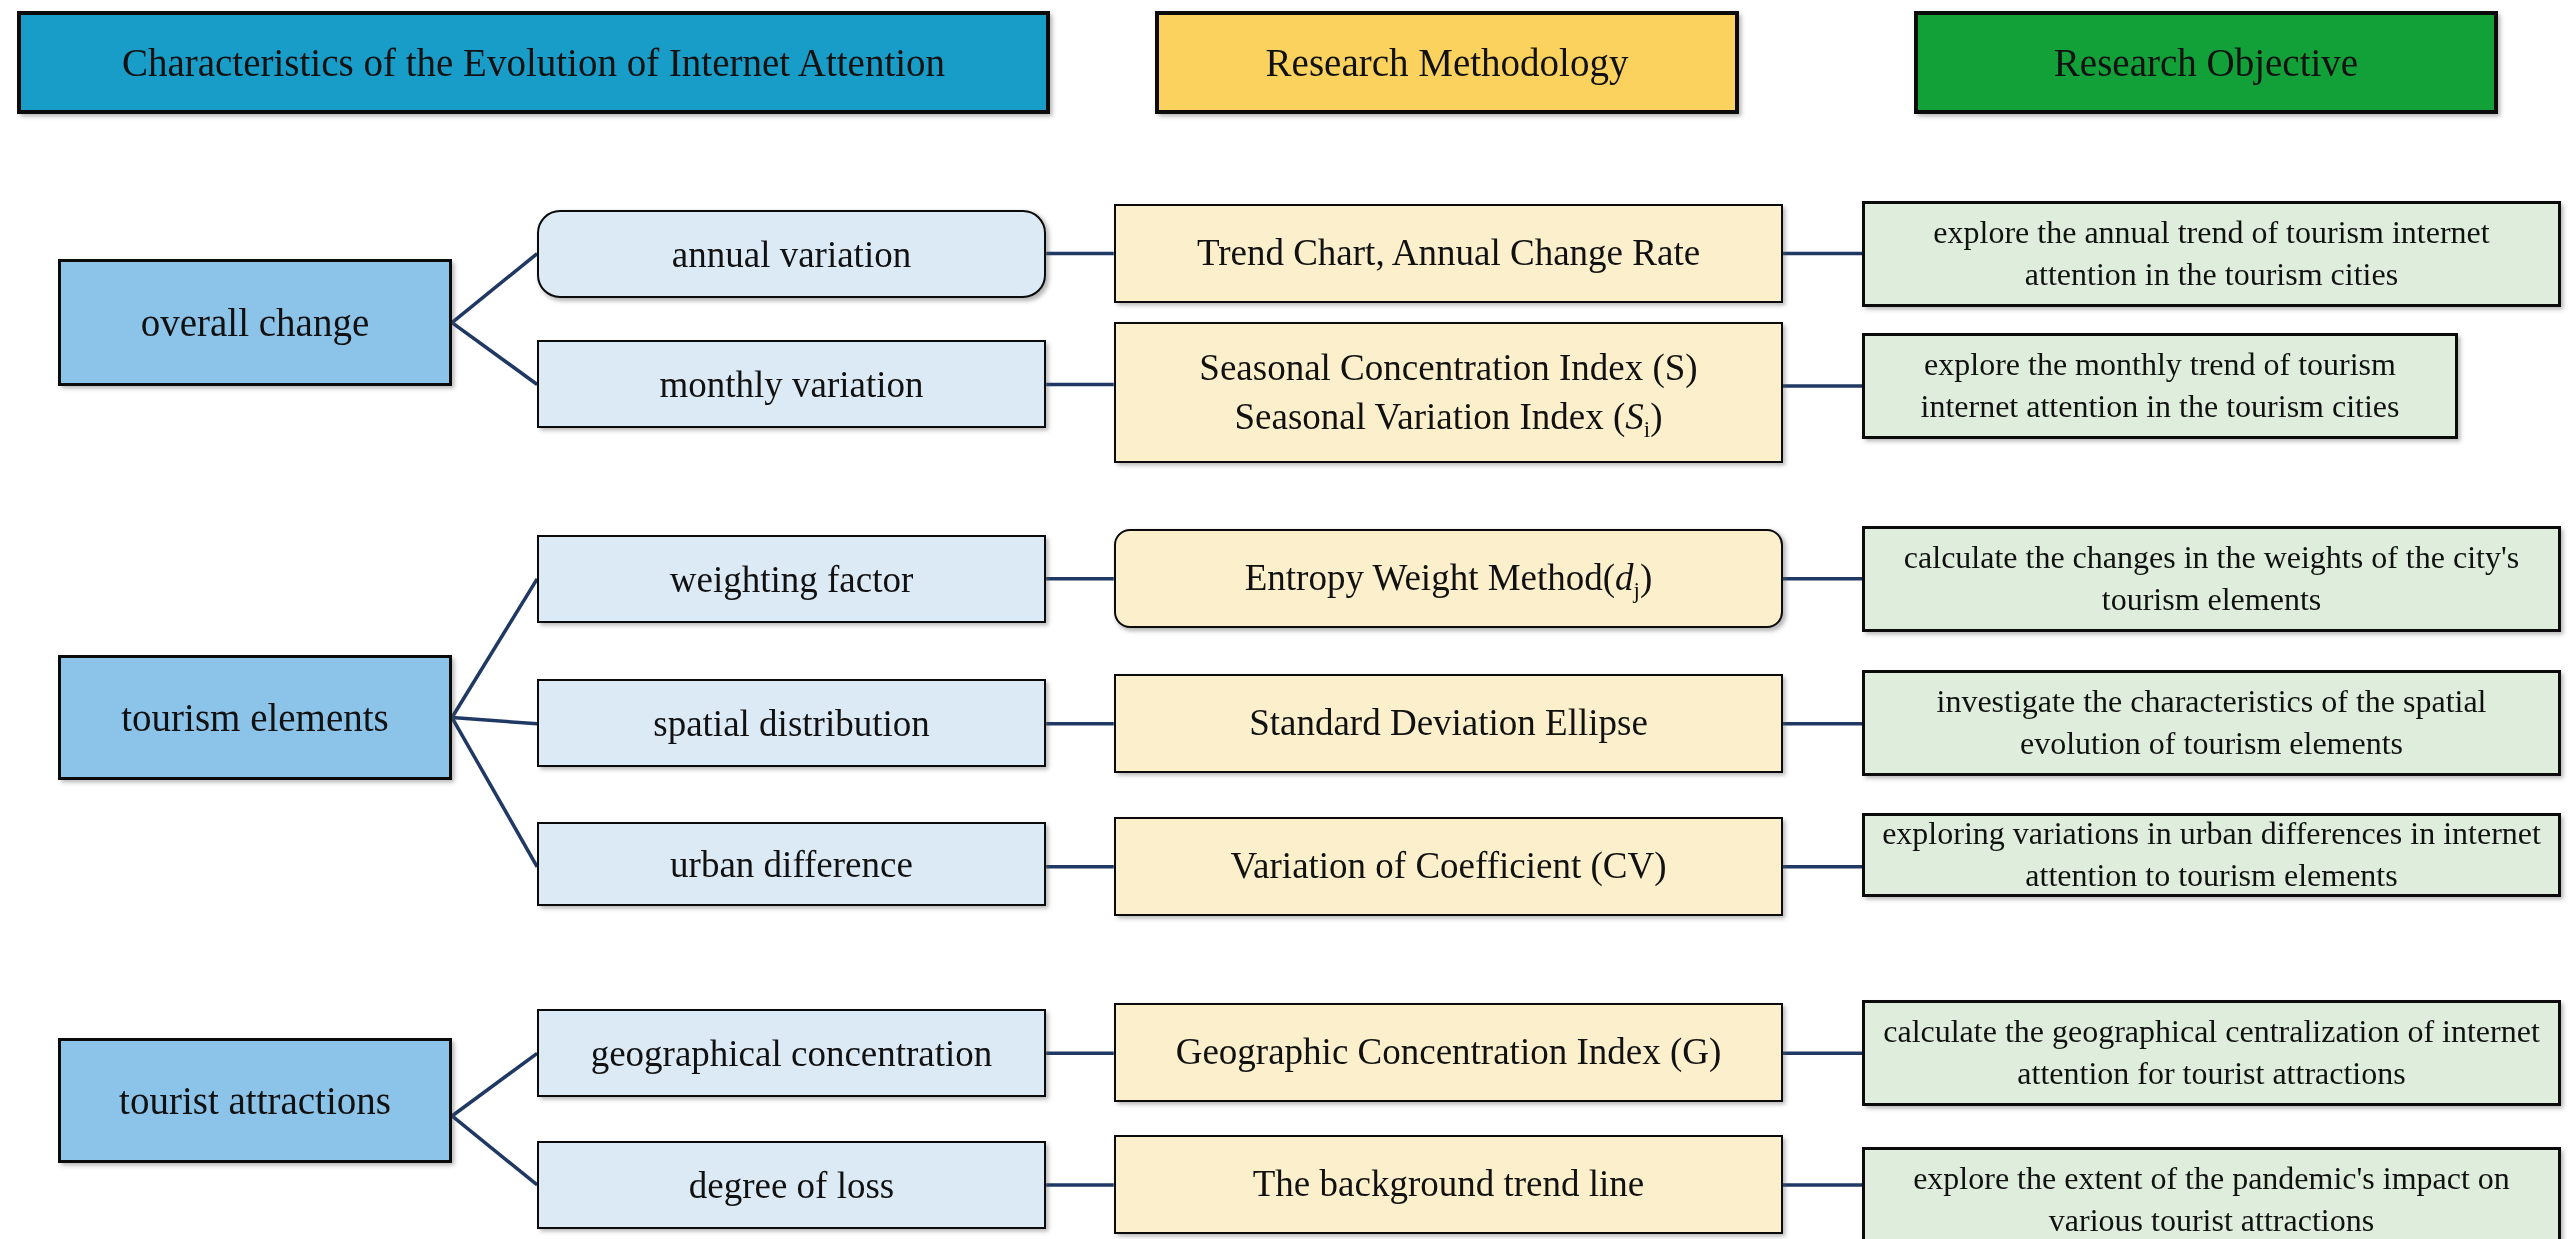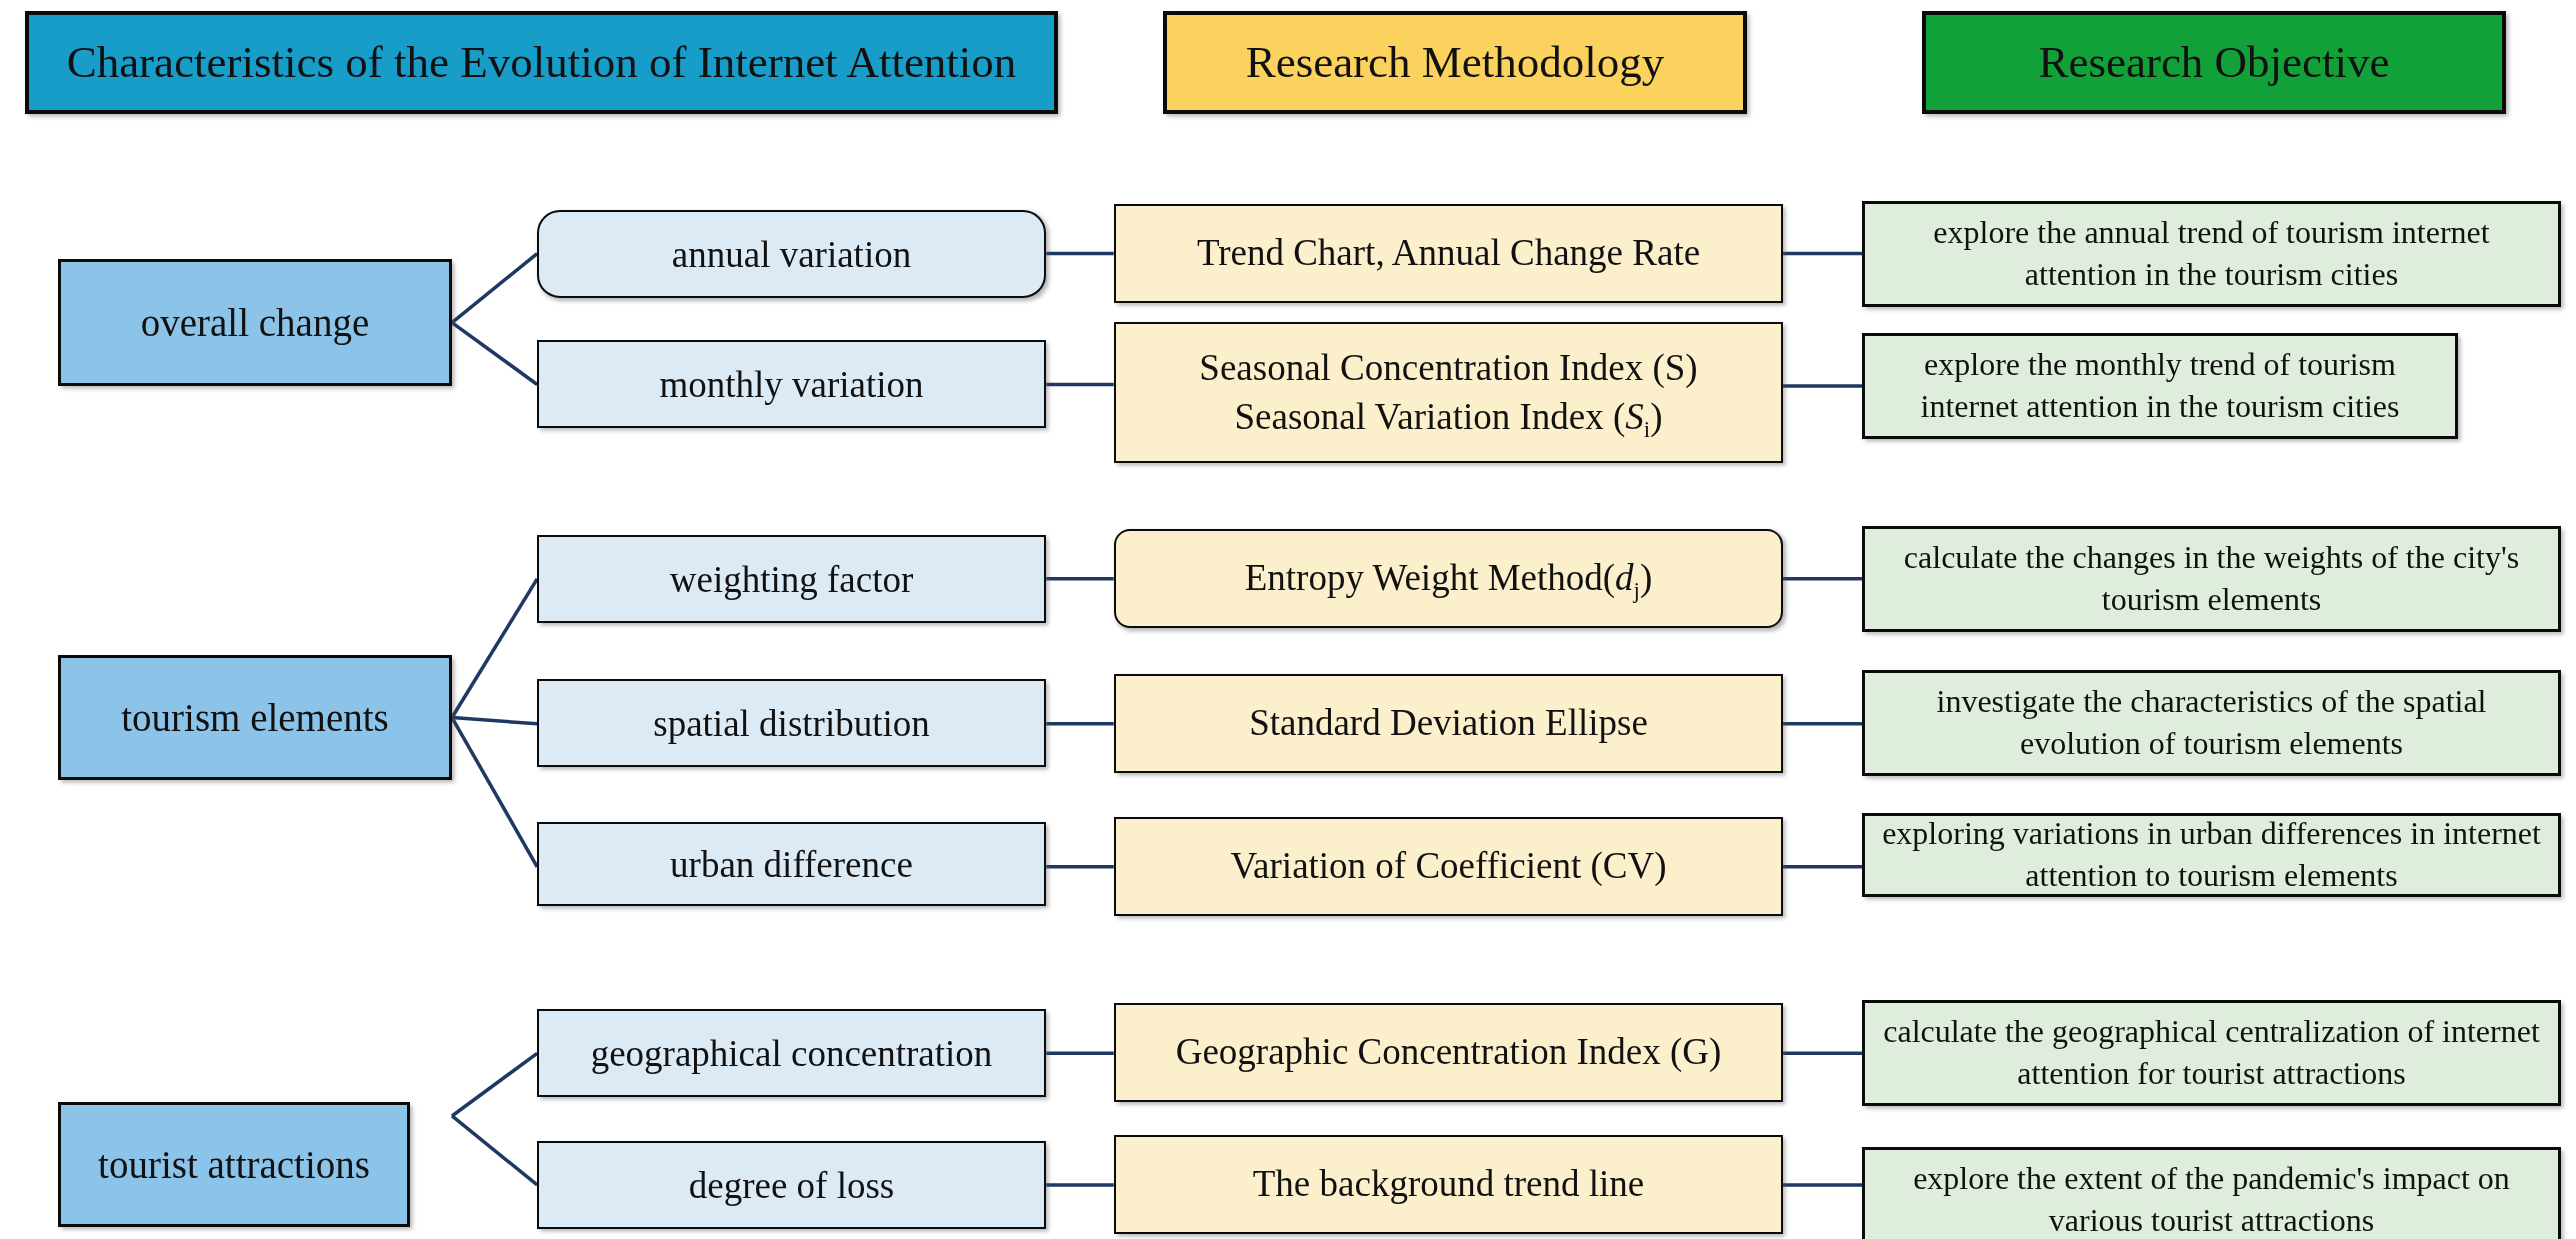--- a/index.html
+++ b/index.html
@@ -10,21 +10,21 @@
   html,body{margin:0;padding:0;background:#fff;}
   #stage{
     position:relative; width:2576px; height:1240px; background:#ffffff;
     font-family:"Liberation Serif","DejaVu Serif",serif; color:#111; overflow:hidden;
   }
   .box{
     position:absolute; box-sizing:border-box;
     display:flex; align-items:center; justify-content:center; flex-direction:column;
     text-align:center; box-shadow:2.8px 2.8px 4.2px rgba(90,90,90,.45);
   }
-  .hdr{border:4.2px solid var(--border); font-size:45px;margin-left:8px;}
+  .hdr{border:4.2px solid var(--border); font-size:39px;}
   .hdr-blue{background:var(--header-blue);}
   .hdr-yellow{background:var(--header-yellow);}
   .hdr-green{background:var(--header-green);}
   .group{background:var(--group-fill); border:3.5px solid var(--border); font-size:39px;}
   .branch{background:var(--branch-fill); border:2.8px solid var(--border); font-size:37px;}
   .method{background:var(--method-fill); border:2.8px solid var(--border); font-size:37px; line-height:1.3;}
   .objective{background:var(--objective-fill); border:3.5px solid var(--border); font-size:32px; line-height:1.3; padding:0 13px;}
   .method sub{font-size:.62em; line-height:0;}
   svg.connectors{position:absolute; left:0; top:0; width:2576px; height:1240px; pointer-events:none;}
   svg.connectors line{stroke:var(--connector); stroke-width:5;}
@@ -62,21 +62,21 @@
     <line x1="2532" y1="1496" x2="2645" y2="1496"></line>
     <line x1="2532" y1="1683" x2="2645" y2="1683"></line>
   </svg>
 
   <div class="box hdr hdr-blue" style="left:17px;top:10.6px;width:1033px;height:103px;">Characteristics of the Evolution of Internet Attention</div>
   <div class="box hdr hdr-yellow" style="left:1155px;top:10.6px;width:584px;height:103px;">Research Methodology</div>
   <div class="box hdr hdr-green" style="left:1914px;top:10.6px;width:584px;height:103px;">Research Objective</div>
 
   <div class="box group" style="left:58px;top:259px;width:394px;height:127px;">overall change</div>
   <div class="box group" style="left:58px;top:655px;width:394px;height:125px;">tourism elements</div>
-  <div class="box group" style="left:58px;top:1102px;width:352px;height:125px;font-family:Liberation Serif, serif;">tourist attractions</div>
+  <div class="box group" style="left:58px;top:1038px;width:394px;height:125px;font-family:Liberation Serif, serif;">tourist attractions</div>
 
   <div class="box branch" style="left:537px;top:210px;width:509px;height:88px;border-radius:23px;">annual variation</div>
   <div class="box branch" style="left:537px;top:340px;width:509px;height:88px;">monthly variation</div>
   <div class="box branch" style="left:537px;top:535px;width:509px;height:88px;">weighting factor</div>
   <div class="box branch" style="left:537px;top:679px;width:509px;height:88px;">spatial distribution</div>
   <div class="box branch" style="left:537px;top:822px;width:509px;height:84px;">urban difference</div>
   <div class="box branch" style="left:537px;top:1009px;width:509px;height:88px;">geographical concentration</div>
   <div class="box branch" style="left:537px;top:1141px;width:509px;height:88px;">degree of loss</div>
 
   <div class="box method" style="left:1114px;top:204px;width:669px;height:99px;">

